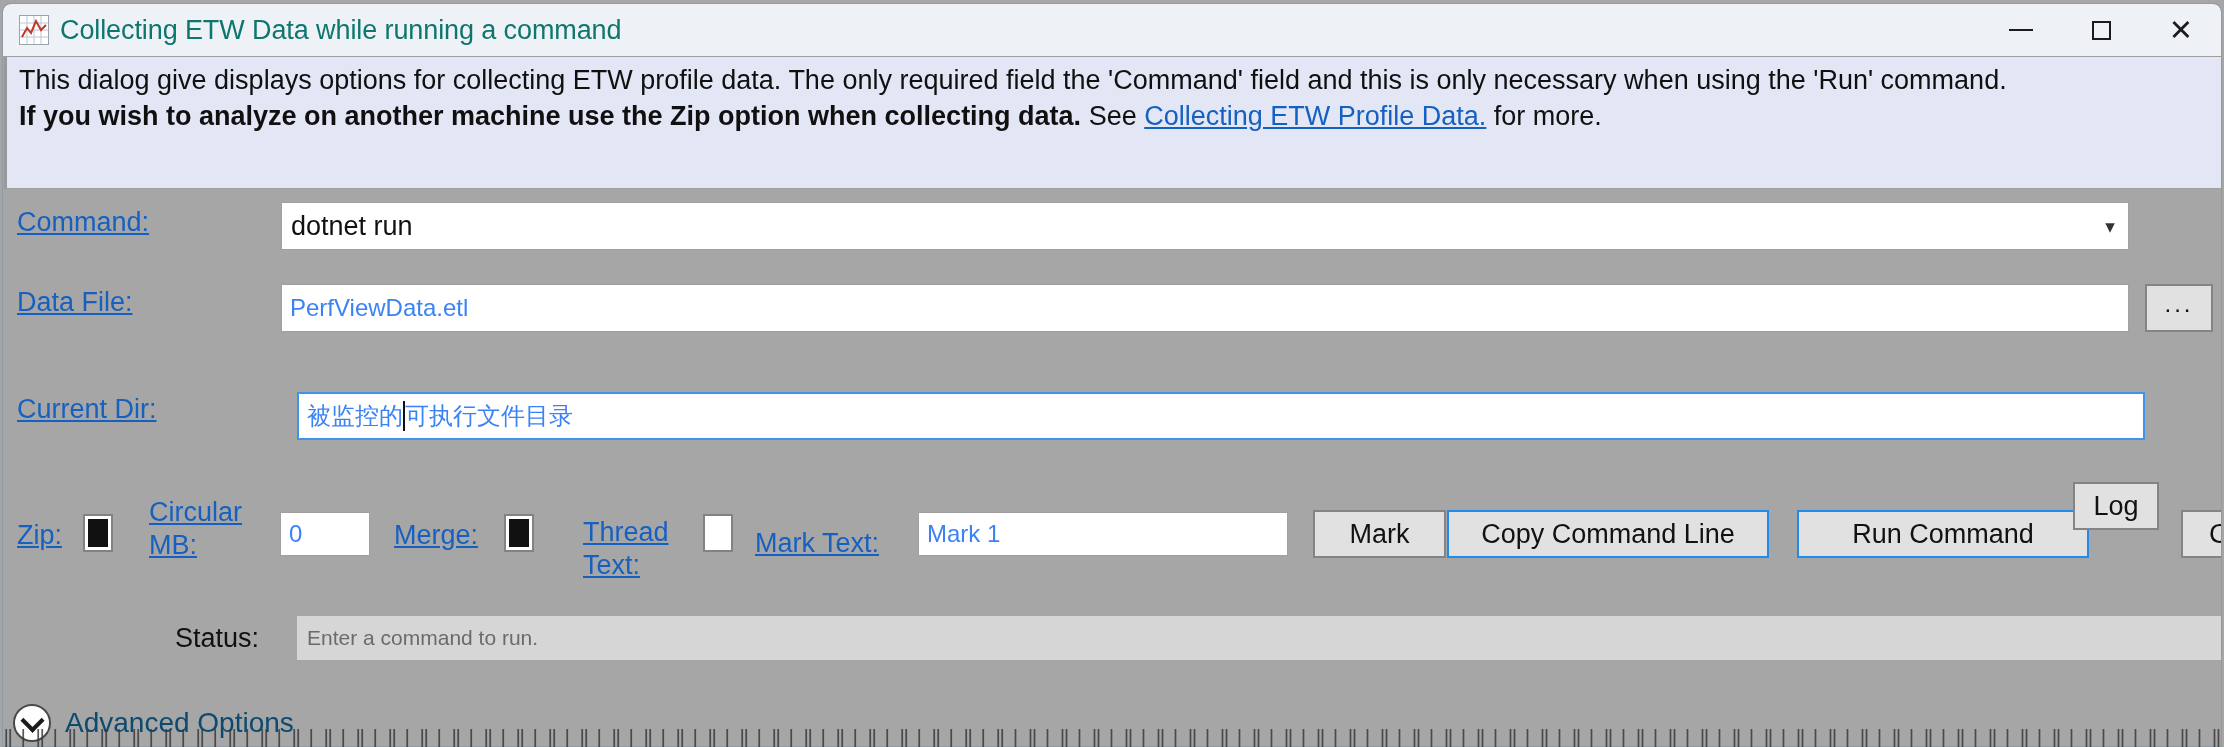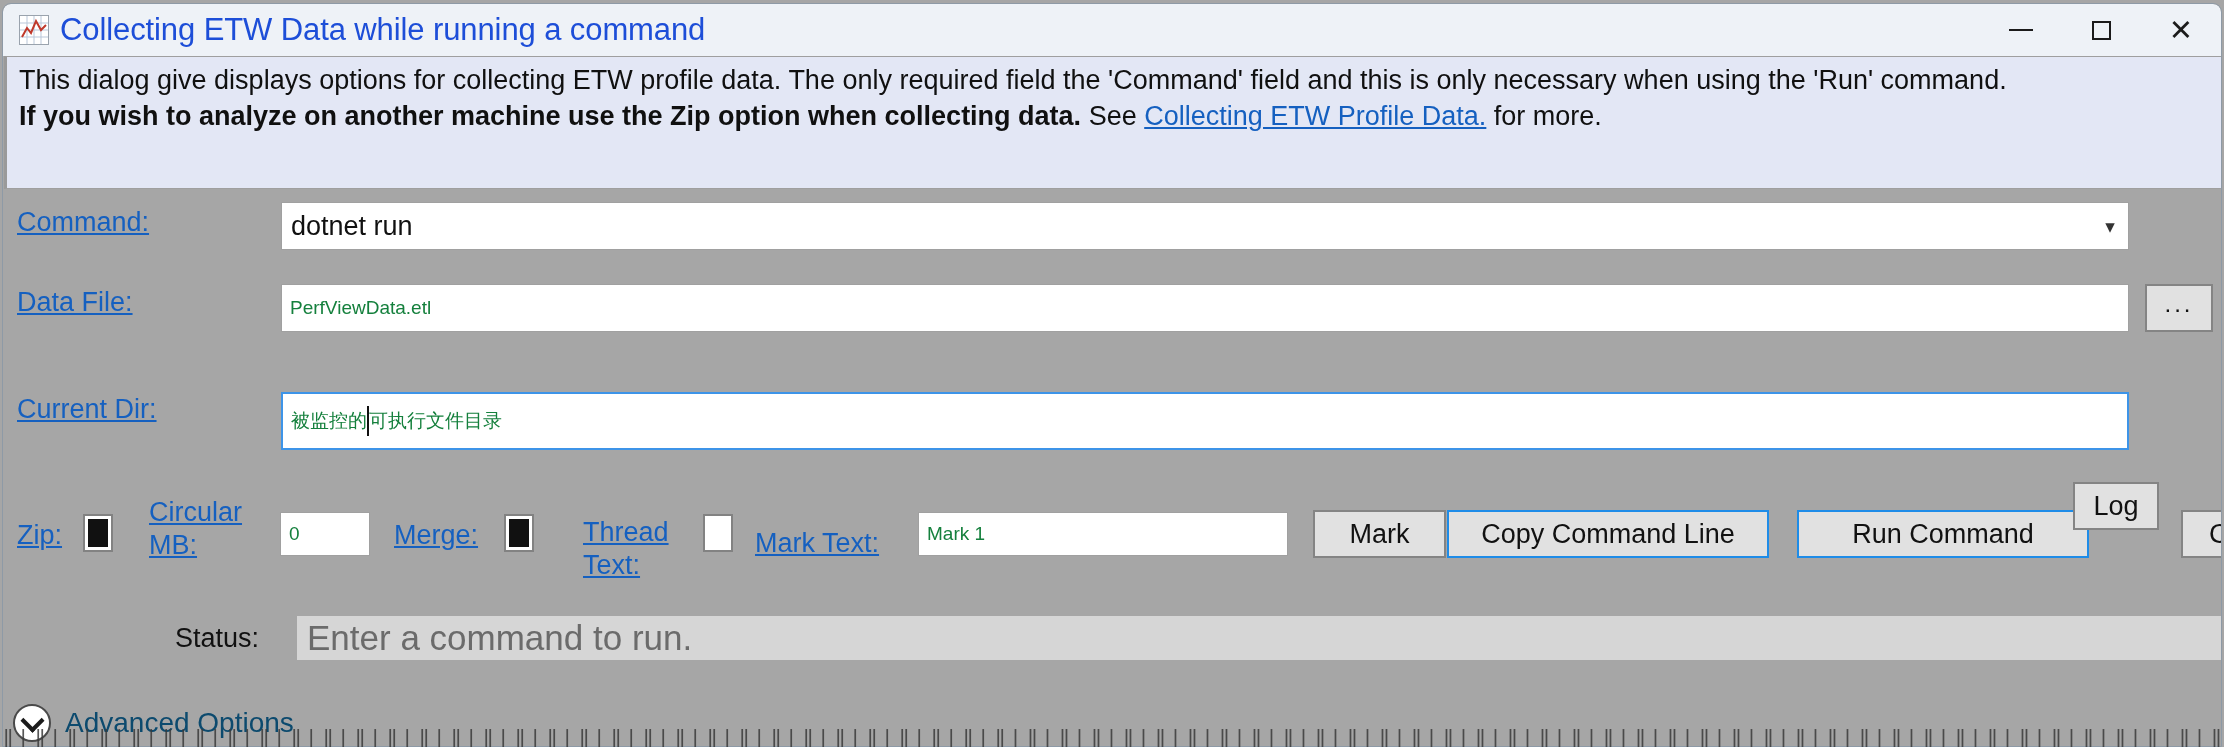--- a/index.html
+++ b/index.html
@@ -92,22 +92,22 @@
     margin-left: 16px;
     margin-right: 11px;
     flex: none;
     border: 1px solid #9aa3ad;
     background: #ffffff;
     box-sizing: border-box;
     position: relative;
     overflow: hidden;
   }
   .title-text {
-    font-size: 31px;
-    color: #1d4ed8;
+    font-size: 27px;
+    color: #0f766e;
     white-space: nowrap;
     letter-spacing: -0.1px;
   }
   .win-buttons {
     position: absolute;
     right: 0; top: 0;
     height: 52px;
     display: flex;
   }
   .win-btn {
@@ -169,22 +169,22 @@
     white-space: nowrap;
     cursor: pointer;
   }
   .row-label.narrow { line-height: 33px; white-space: normal; }
 
   .tb {
     position: absolute;
     background: #ffffff;
     border: 1px solid #a0a0a0;
     box-sizing: border-box;
-    font-size: 19px;
-    color: #15803d;
+    font-size: 24px;
+    color: #3b82f6;
     padding: 0 8px;
     display: flex;
     align-items: center;
     font-family: "Liberation Sans", sans-serif;
   }
   .tb.focused { border: 2px solid #3d94e8; }
 
   .combo {
     position: absolute;
     background: #ffffff;
@@ -244,21 +244,21 @@
   .status-label {
     position: absolute;
     font-size: 27px;
     color: #111;
     white-space: nowrap;
   }
   .status-field {
     position: absolute;
     background: #d6d6d6;
     box-sizing: border-box;
-    font-size: 35px;
+    font-size: 21px;
     color: #6b6b6b;
     display: flex;
     align-items: center;
     padding-left: 10px;
     white-space: nowrap;
     overflow: hidden;
   }
 
   
   .expander {
@@ -354,21 +354,21 @@
     <div class="combo" style="left:278px; top:198px; width:1848px; height:48px;align-items:center;">
       <div class="combo-val">dotnet run</div>
       <div class="combo-arrow">▾</div>
     </div>
 
     <div class="row-label" style="left:14px; top:283px;">Data File:</div>
     <div class="tb" style="left:278px; top:280px; width:1848px; height:48px;">PerfViewData.etl</div>
     <div class="btn dots" style="left:2142px; top:280px; width:68px; height:48px;">...</div>
 
     <div class="row-label" style="left:14px; top:390px;">Current Dir:</div>
-    <div class="tb focused" style="left:278px; top:388px; width:1848px; height:58px;">
+    <div class="tb focused" style="left:294px; top:388px; width:1848px; height:48px;">
       <span>被监控的</span>
         <span class="caret"></span>
         <span>可执行文件目录</span>
     </div>
 
     <div class="row-label" style="left:14px; top:516px;">Zip:</div>
     <div class="cb checked" style="left:80px; top:510px;"></div>
 
     <div class="row-label narrow" style="left:146px; top:492px; width:120px;">
       <span>Circular</span><br>

